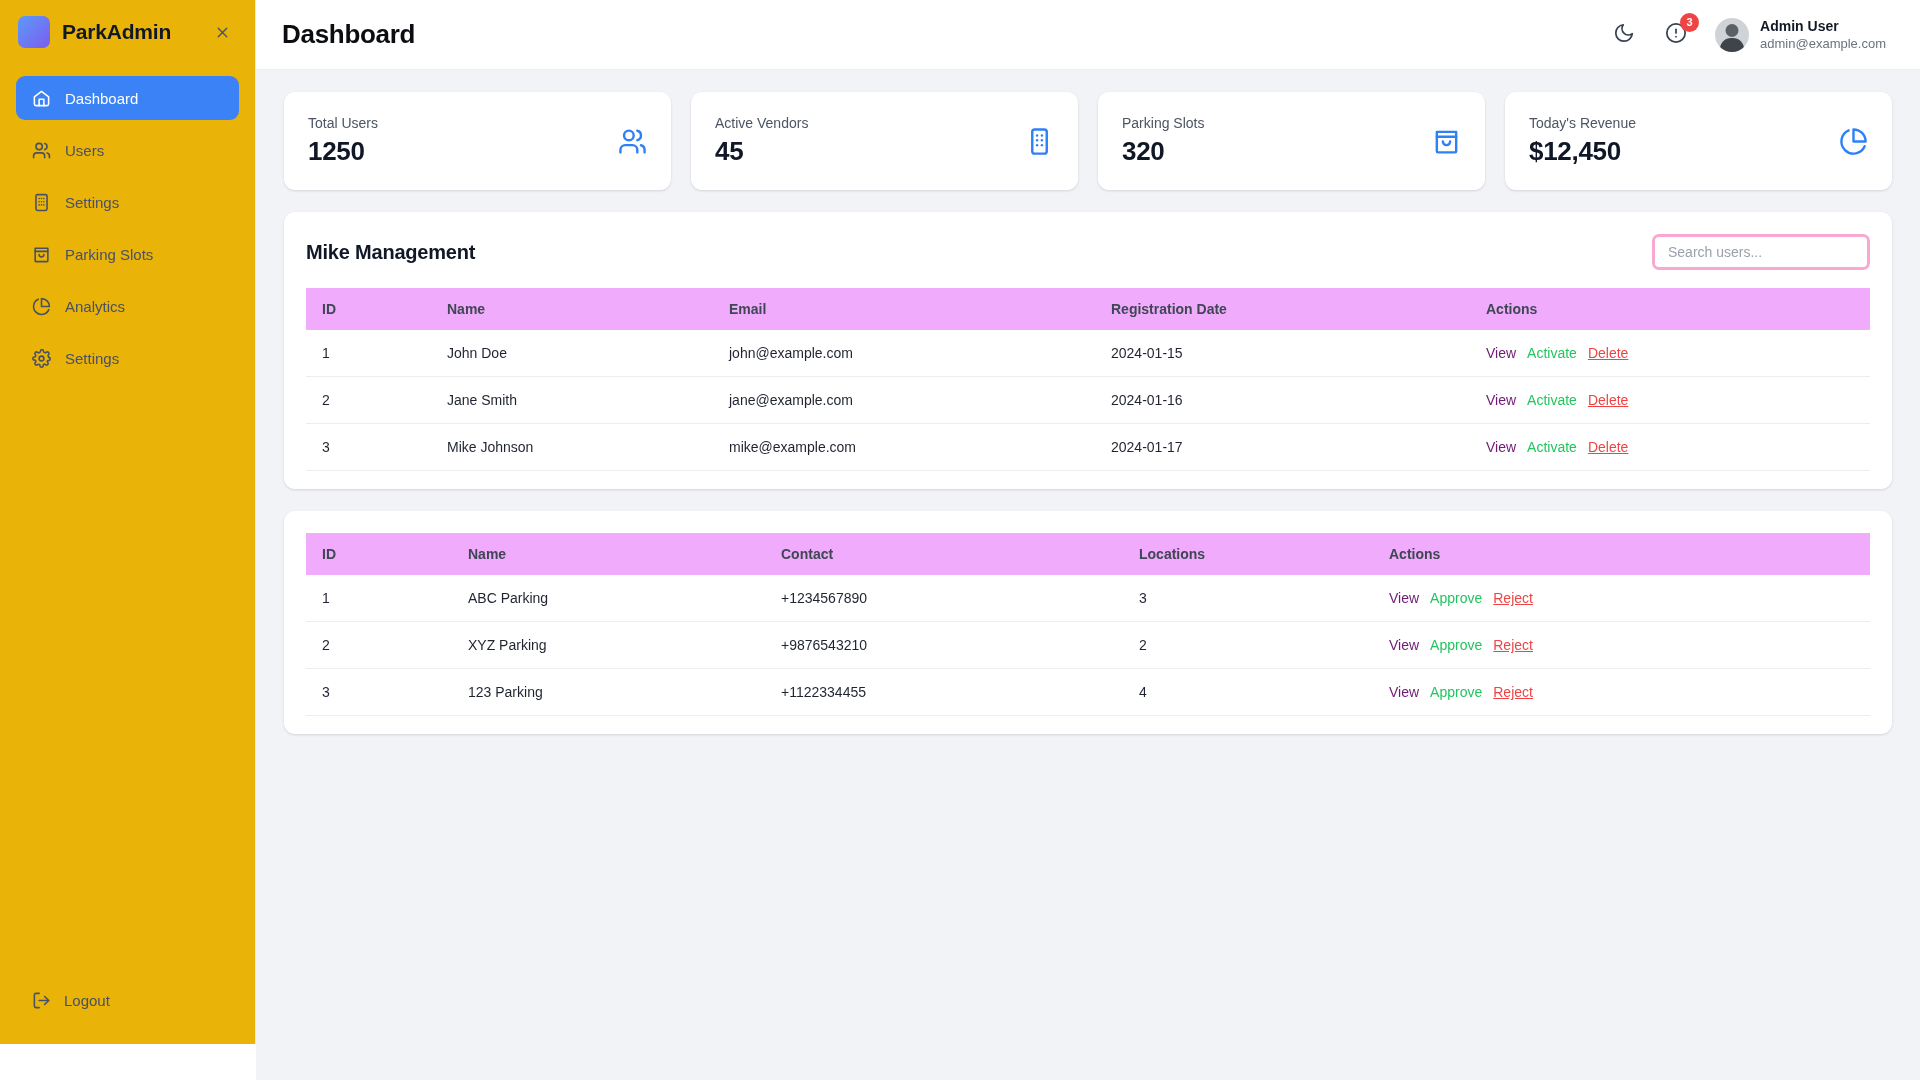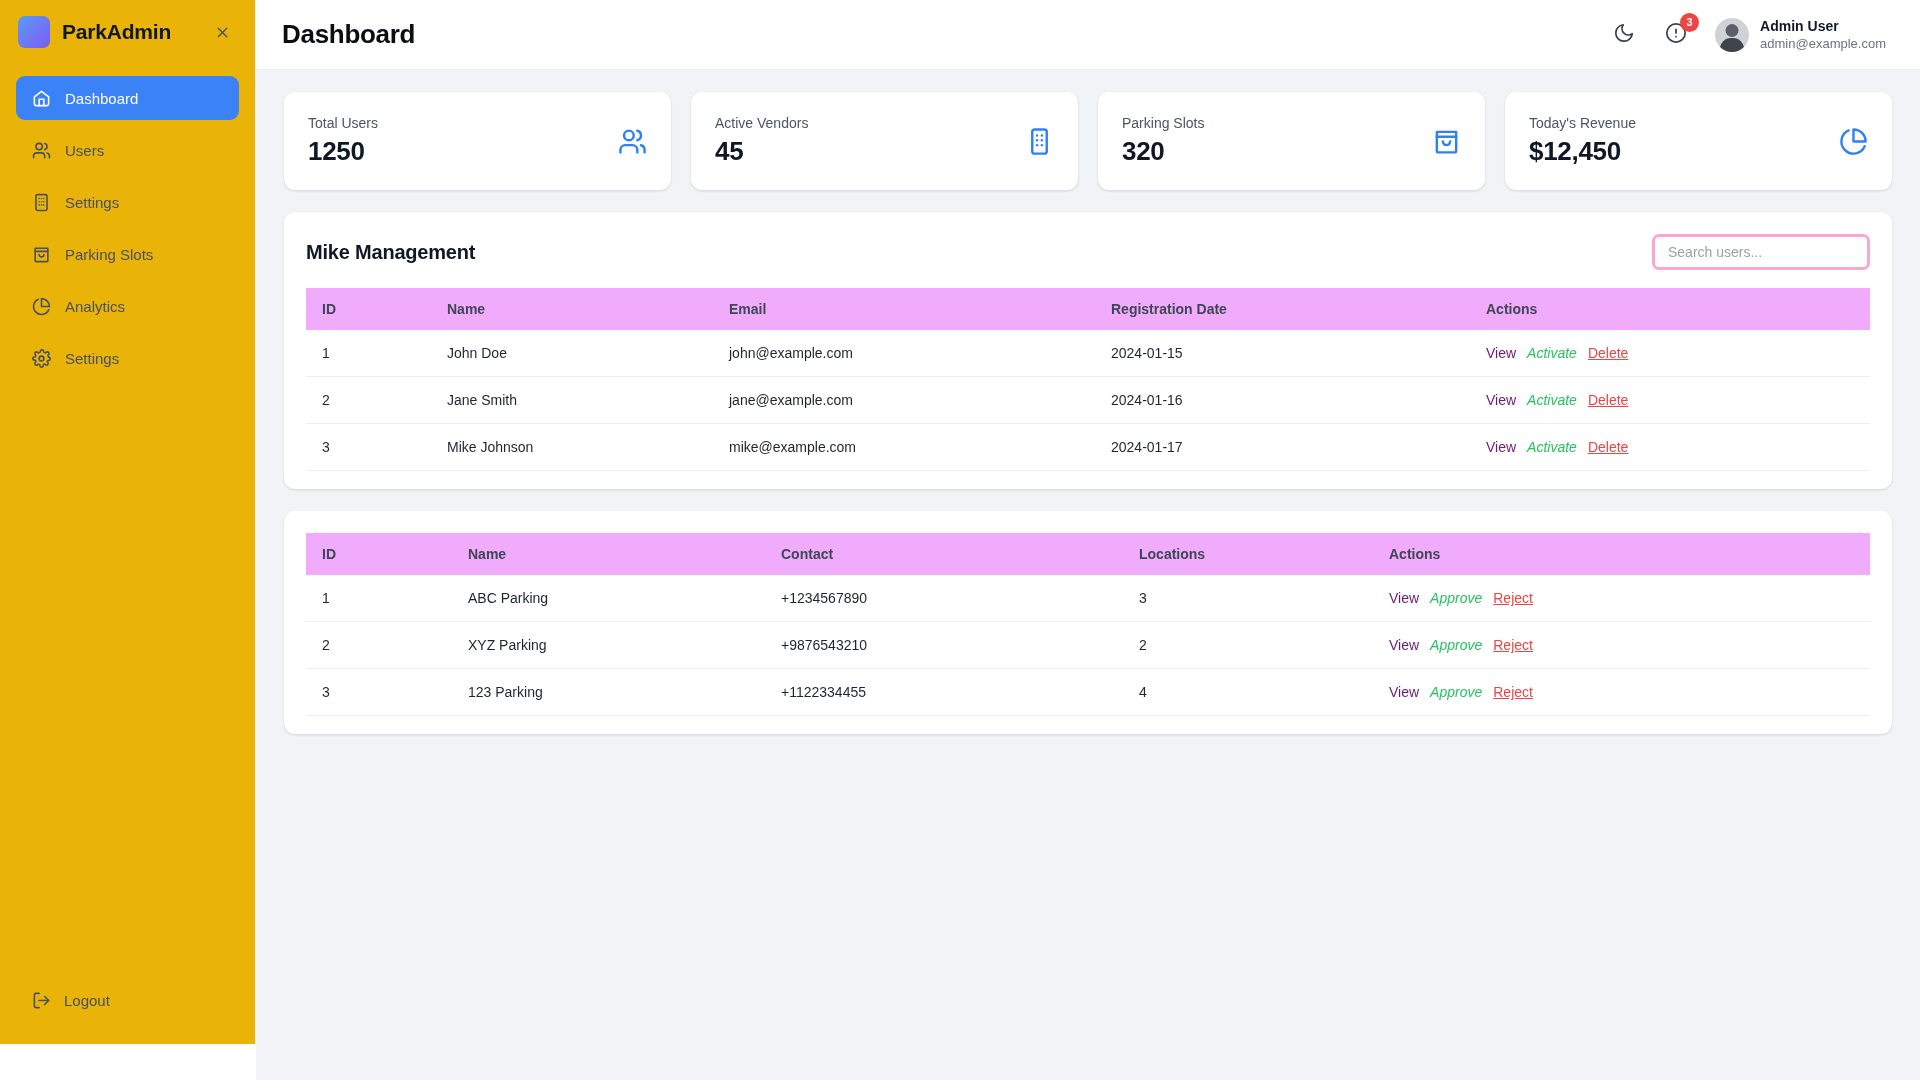--- a/index.html
+++ b/index.html
@@ -113,21 +113,21 @@
   thead tr { background: #f0abfc; }
   th {
     text-align: left; font-size: 14px; font-weight: bold; color: #3f4654;
     padding: 13px 0 13px 16px;
   }
   td { font-size: 14px; color: #1f2430; padding: 15px 0 15px 16px; border-bottom: 1px solid #eceef1; }
   tbody tr:last-child td { border-bottom: 1px solid #eceef1; }
   .act { display: inline-flex; gap: 11px; }
   .act span { cursor: pointer; font-size: 14px; }
   .a-view { color: #701a75; }
-  .a-ok { color: #22c55e; font-style: italic; }
+  .a-ok { color: #22c55e; }
   .a-bad { color: #ef4444; text-decoration: underline; }
 
   .users-table th:nth-child(1), .users-table td:nth-child(1) { width: 125px; }
   .users-table th:nth-child(2), .users-table td:nth-child(2) { width: 282px; }
   .users-table th:nth-child(3), .users-table td:nth-child(3) { width: 382px; }
   .users-table th:nth-child(4), .users-table td:nth-child(4) { width: 375px; }
 
   .vendors-table th:nth-child(1), .vendors-table td:nth-child(1) { width: 146px; }
   .vendors-table th:nth-child(2), .vendors-table td:nth-child(2) { width: 313px; }
   .vendors-table th:nth-child(3), .vendors-table td:nth-child(3) { width: 358px; }

